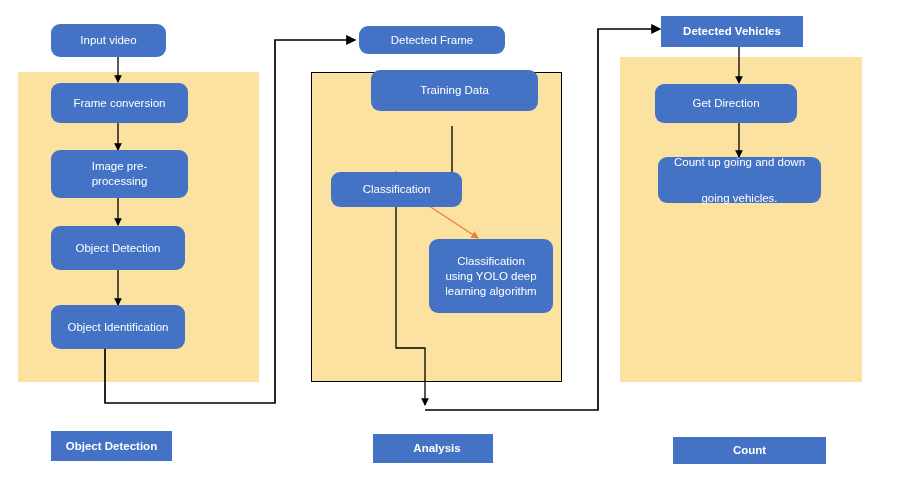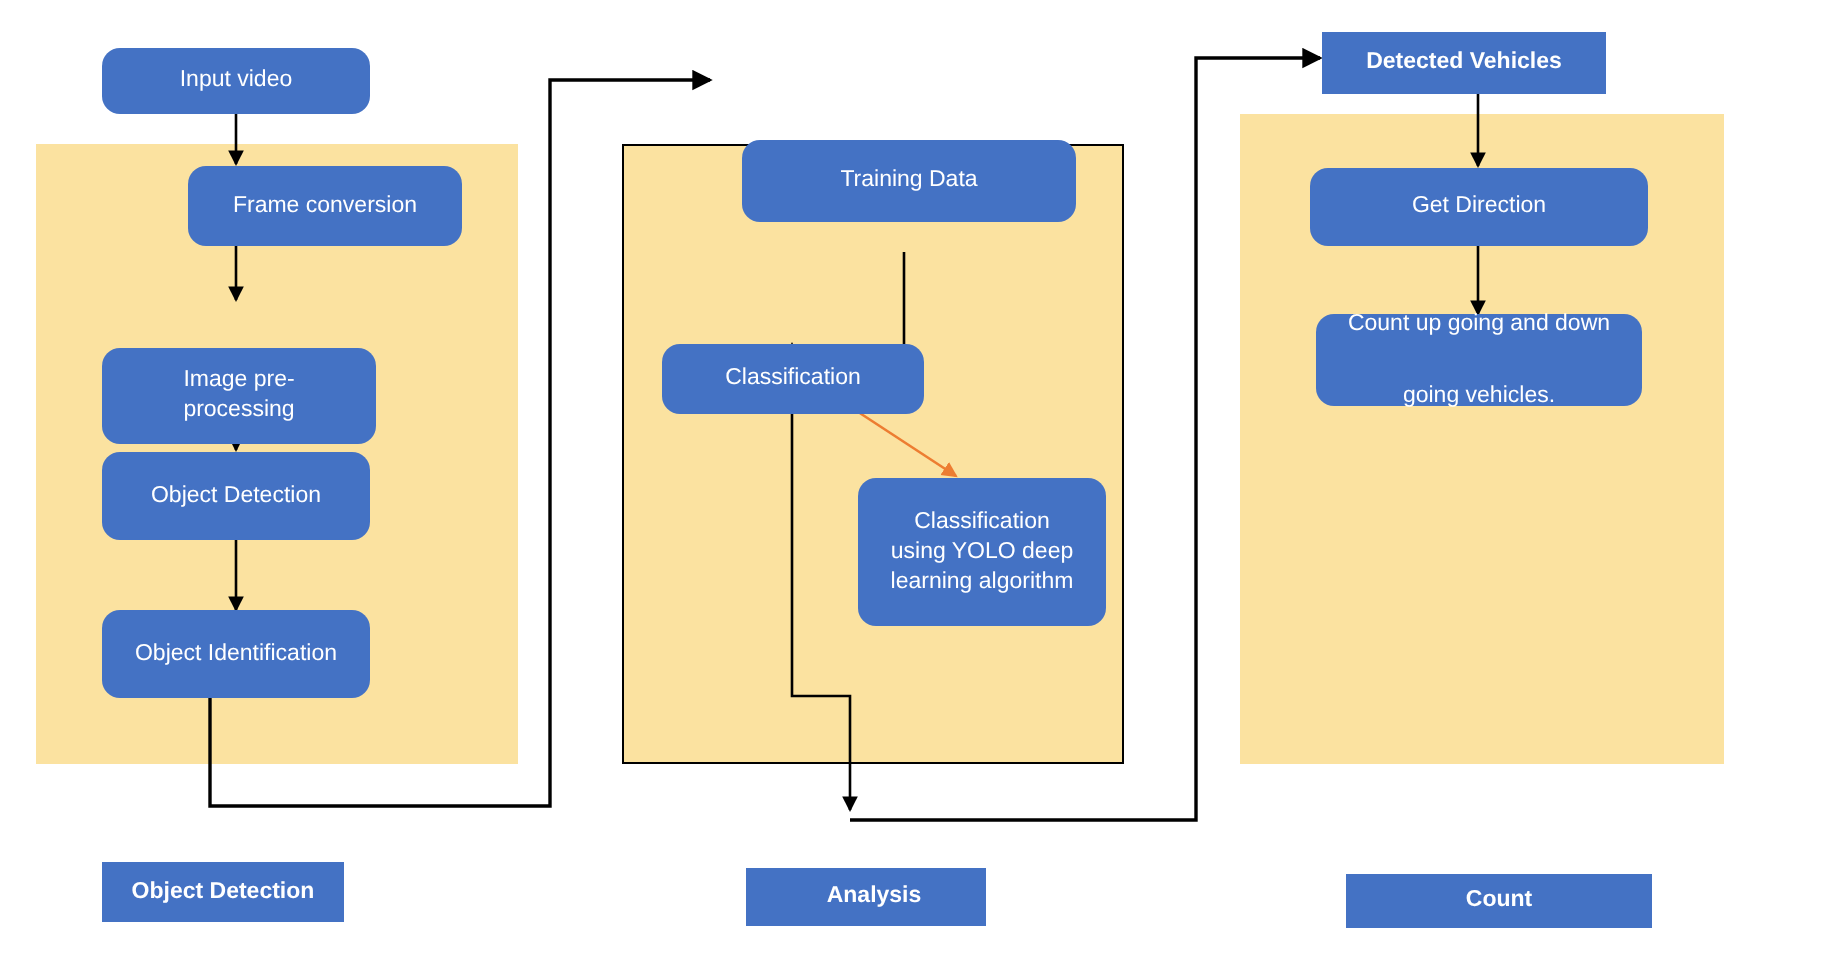--- a/index.html
+++ b/index.html
@@ -61,47 +61,48 @@
 
     <path class="wk-thin" d="M396,207 L396,348 L425,348 L425,405" marker-end="url(#ahk)"></path>
 
     <path class="wk" d="M425,410 L598,410 L598,29 L660,29" marker-end="url(#ahk)"></path>
 
     <path class="wk-thin" d="M739,47 L739,83" marker-end="url(#ahk)"></path>
 
     <path class="wk-thin" d="M739,123 L739,157" marker-end="url(#ahk)"></path>
   </svg>
 
-  <div class="node" style="left:51px;top:24px;width:134px;height:33px;">Input video</div>
+  <div class="node" style="left:51px;top:24px;width:115px;height:33px;">Input video</div>
 
-  <div class="node" style="left:51px;top:83px;width:137px;height:40px;margin-left:43px;">Frame conversion</div>
+  <div class="node" style="left:51px;top:83px;width:137px;height:40px;">Frame conversion</div>
 
-  <div class="node" style="left:51px;top:150px;width:137px;height:48px;flex-direction:column;margin-top:24px;">
+  <div class="node" style="left:51px;top:150px;width:137px;height:48px;flex-direction:column;">
     <span>Image pre-</span>
     <span>processing</span>
   </div>
 
   <div class="node" style="left:51px;top:226px;width:134px;height:44px;">Object Detection</div>
 
   <div class="node" style="left:51px;top:305px;width:134px;height:44px;">Object Identification</div>
 
+  <div class="node" style="left:359px;top:26px;width:146px;height:28px;">Detected Frame</div>
 
   <div class="node" style="left:371px;top:70px;width:167px;height:41px;">Training Data</div>
 
   <div class="node" style="left:331px;top:172px;width:131px;height:35px;">Classification</div>
 
   <div class="node" style="left:429px;top:239px;width:124px;height:74px;flex-direction:column;">
     <span>Classification</span>
     <span>using YOLO deep</span>
     <span>learning algorithm</span>
   </div>
 
   <div class="node sharp" style="left:661px;top:16px;width:142px;height:31px;">Detected Vehicles</div>
 
-  <div class="node" style="left:655px;top:84px;width:169px;height:39px;">Get Direction</div>
+  <div class="node" style="left:655px;top:84px;width:142px;height:39px;">Get Direction</div>
 
   <div class="node" style="left:658px;top:157px;width:163px;height:46px;flex-direction:column;gap:21px;">
     <span>Count up going and down</span>
     <span>going vehicles.</span>
   </div>
 
   <div class="node sharp bold" style="left:51px;top:431px;width:121px;height:30px;">Object Detection</div>
 
   <div class="node sharp bold" style="left:373px;top:434px;width:120px;height:29px;padding-left:14px;">Analysis</div>
 

